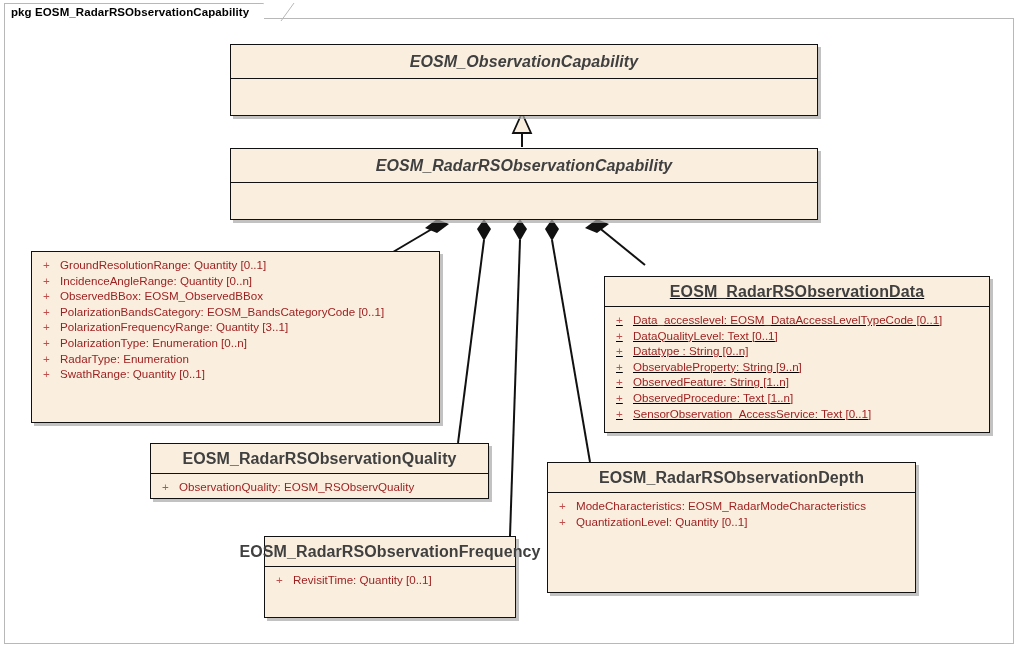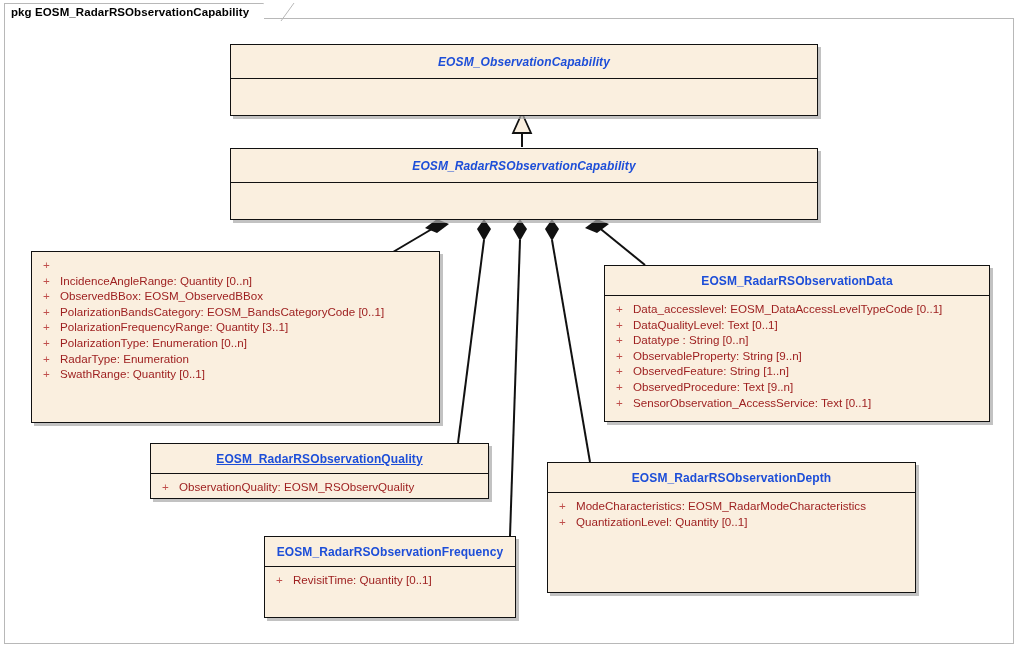--- a/index.html
+++ b/index.html
@@ -62,23 +62,23 @@
   .uml-class {
     position: absolute;
     box-sizing: border-box;
     background: #faefdf;
     border: 1.6px solid #111111;
     box-shadow: 3px 3px 0 0 rgba(170,170,170,0.72);
   }
   .uml-title {
     box-sizing: border-box;
     text-align: center;
-    font-size: 12px;
+    font-size: 16px;
     font-weight: bold;
-    color: #1d4ed8;
+    color: #404040;
     display: flex;
     align-items: center;
     justify-content: center;
     border-bottom: 1.6px solid #111111;
     letter-spacing: 0.1px;
   }
   .uml-title.abstract {
     font-style: italic;
   }
   .uml-body {
@@ -167,20 +167,21 @@
 
   <div class="uml-class" style="left:230px; top:148px; width:588px; height:72px;">
     <div class="uml-title abstract" style="height:34px;">EOSM_RadarRSObservationCapability</div>
     <div class="uml-body empty" style="height:36px;"></div>
   </div>
 
   <div class="uml-class" style="left:31px; top:251px; width:409px; height:172px;">
     <div class="uml-body">
       <div class="attr-row">
         <span class="attr-vis">+</span>
+        <span class="attr-text">GroundResolutionRange:  Quantity [0..1]</span>
       </div>
       <div class="attr-row">
         <span class="attr-vis">+</span>
         <span class="attr-text">IncidenceAngleRange:  Quantity [0..n]</span>
       </div>
       <div class="attr-row">
         <span class="attr-vis">+</span>
         <span class="attr-text">ObservedBBox:  EOSM_ObservedBBox</span>
       </div>
       <div class="attr-row">
@@ -199,21 +200,21 @@
         <span class="attr-vis">+</span>
         <span class="attr-text">RadarType:  Enumeration</span>
       </div>
       <div class="attr-row">
         <span class="attr-vis">+</span>
         <span class="attr-text">SwathRange:  Quantity [0..1]</span>
       </div>
     </div>
   </div>
 
-  <div class="uml-class" style="left:604px; top:265px; width:386px; height:157px;">
+  <div class="uml-class" style="left:604px; top:276px; width:386px; height:157px;text-decoration:underline;">
     <div class="uml-title" style="height:30px;">EOSM_RadarRSObservationData</div>
     <div class="uml-body">
       <div class="attr-row">
         <span class="attr-vis">+</span>
         <span class="attr-text">Data_accesslevel:  EOSM_DataAccessLevelTypeCode [0..1]</span>
       </div>
       <div class="attr-row">
         <span class="attr-vis">+</span>
         <span class="attr-text">DataQualityLevel:  Text [0..1]</span>
       </div>
@@ -224,31 +225,31 @@
       <div class="attr-row">
         <span class="attr-vis">+</span>
         <span class="attr-text">ObservableProperty:  String [9..n]</span>
       </div>
       <div class="attr-row">
         <span class="attr-vis">+</span>
         <span class="attr-text">ObservedFeature:  String [1..n]</span>
       </div>
       <div class="attr-row">
         <span class="attr-vis">+</span>
-        <span class="attr-text">ObservedProcedure:  Text [9..n]</span>
+        <span class="attr-text">ObservedProcedure:  Text [1..n]</span>
       </div>
       <div class="attr-row">
         <span class="attr-vis">+</span>
         <span class="attr-text">SensorObservation_AccessService:  Text [0..1]</span>
       </div>
     </div>
   </div>
 
   <div class="uml-class" style="left:150px; top:443px; width:339px; height:56px;">
-    <div class="uml-title" style="height:30px;text-decoration:underline;">EOSM_RadarRSObservationQuality</div>
+    <div class="uml-title" style="height:30px;">EOSM_RadarRSObservationQuality</div>
     <div class="uml-body">
       <div class="attr-row">
         <span class="attr-vis">+</span>
         <span class="attr-text">ObservationQuality:  EOSM_RSObservQuality</span>
       </div>
     </div>
   </div>
 
   <div class="uml-class" style="left:264px; top:536px; width:252px; height:82px;">
     <div class="uml-title" style="height:30px;">EOSM_RadarRSObservationFrequency</div>

